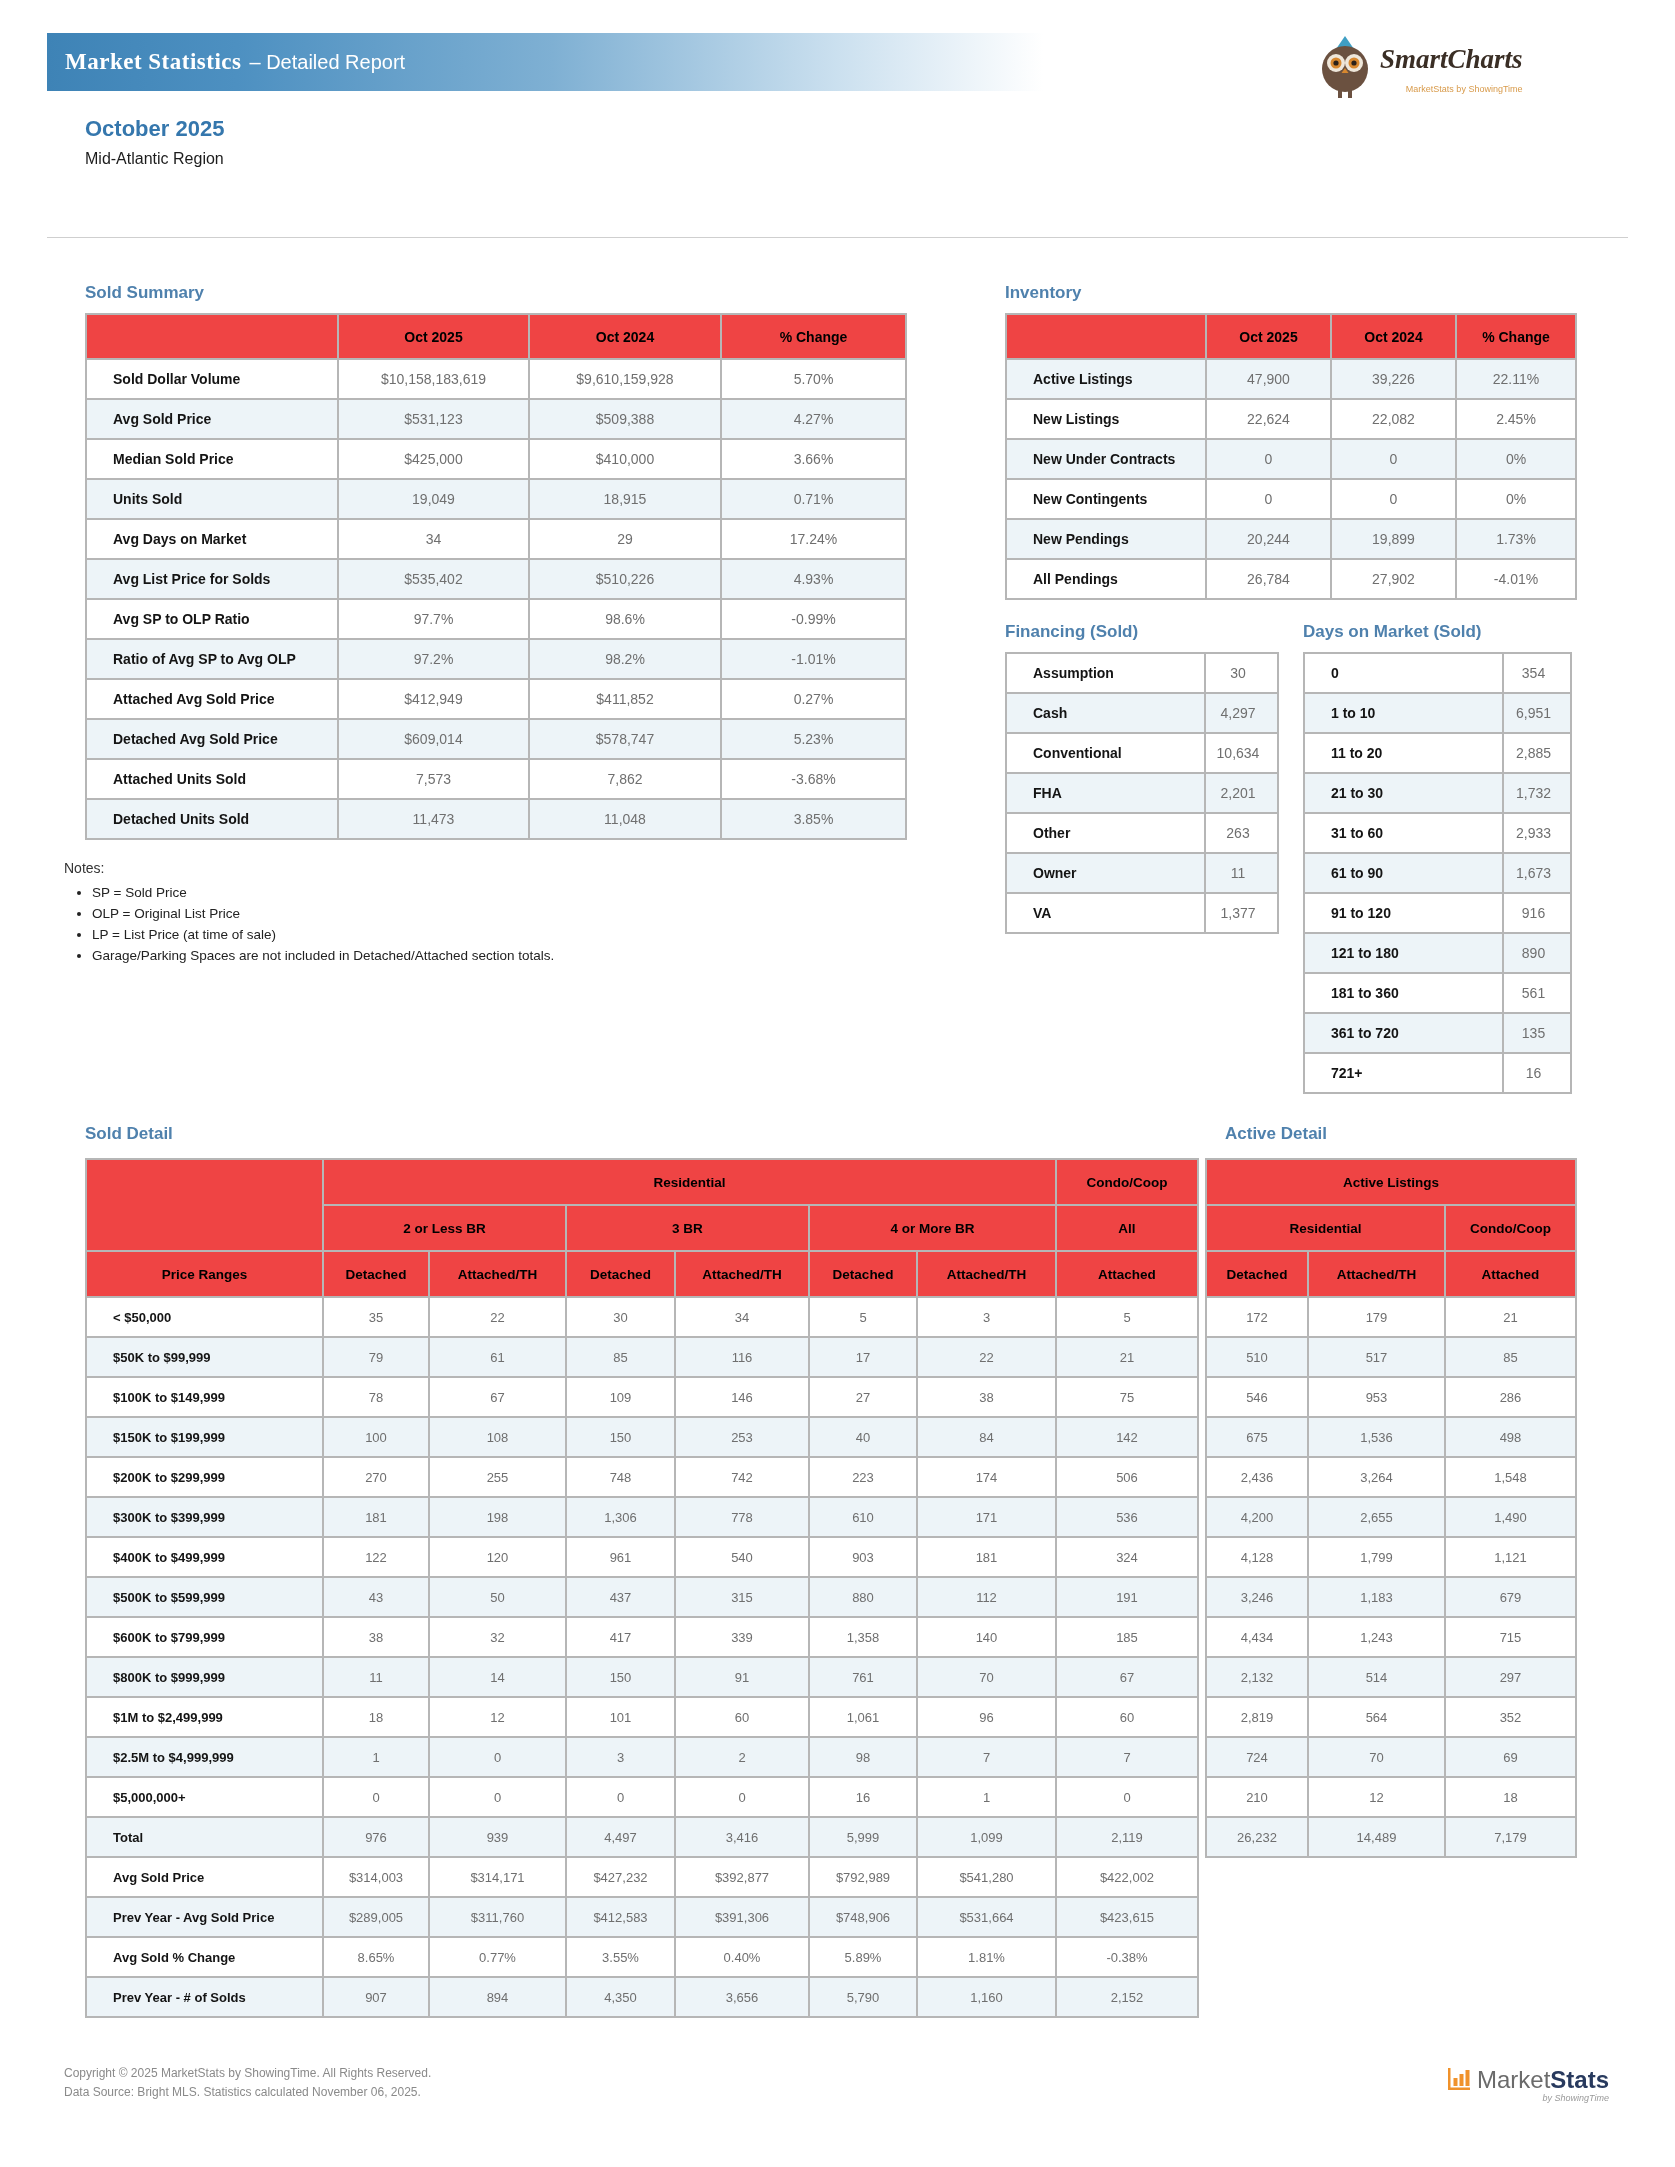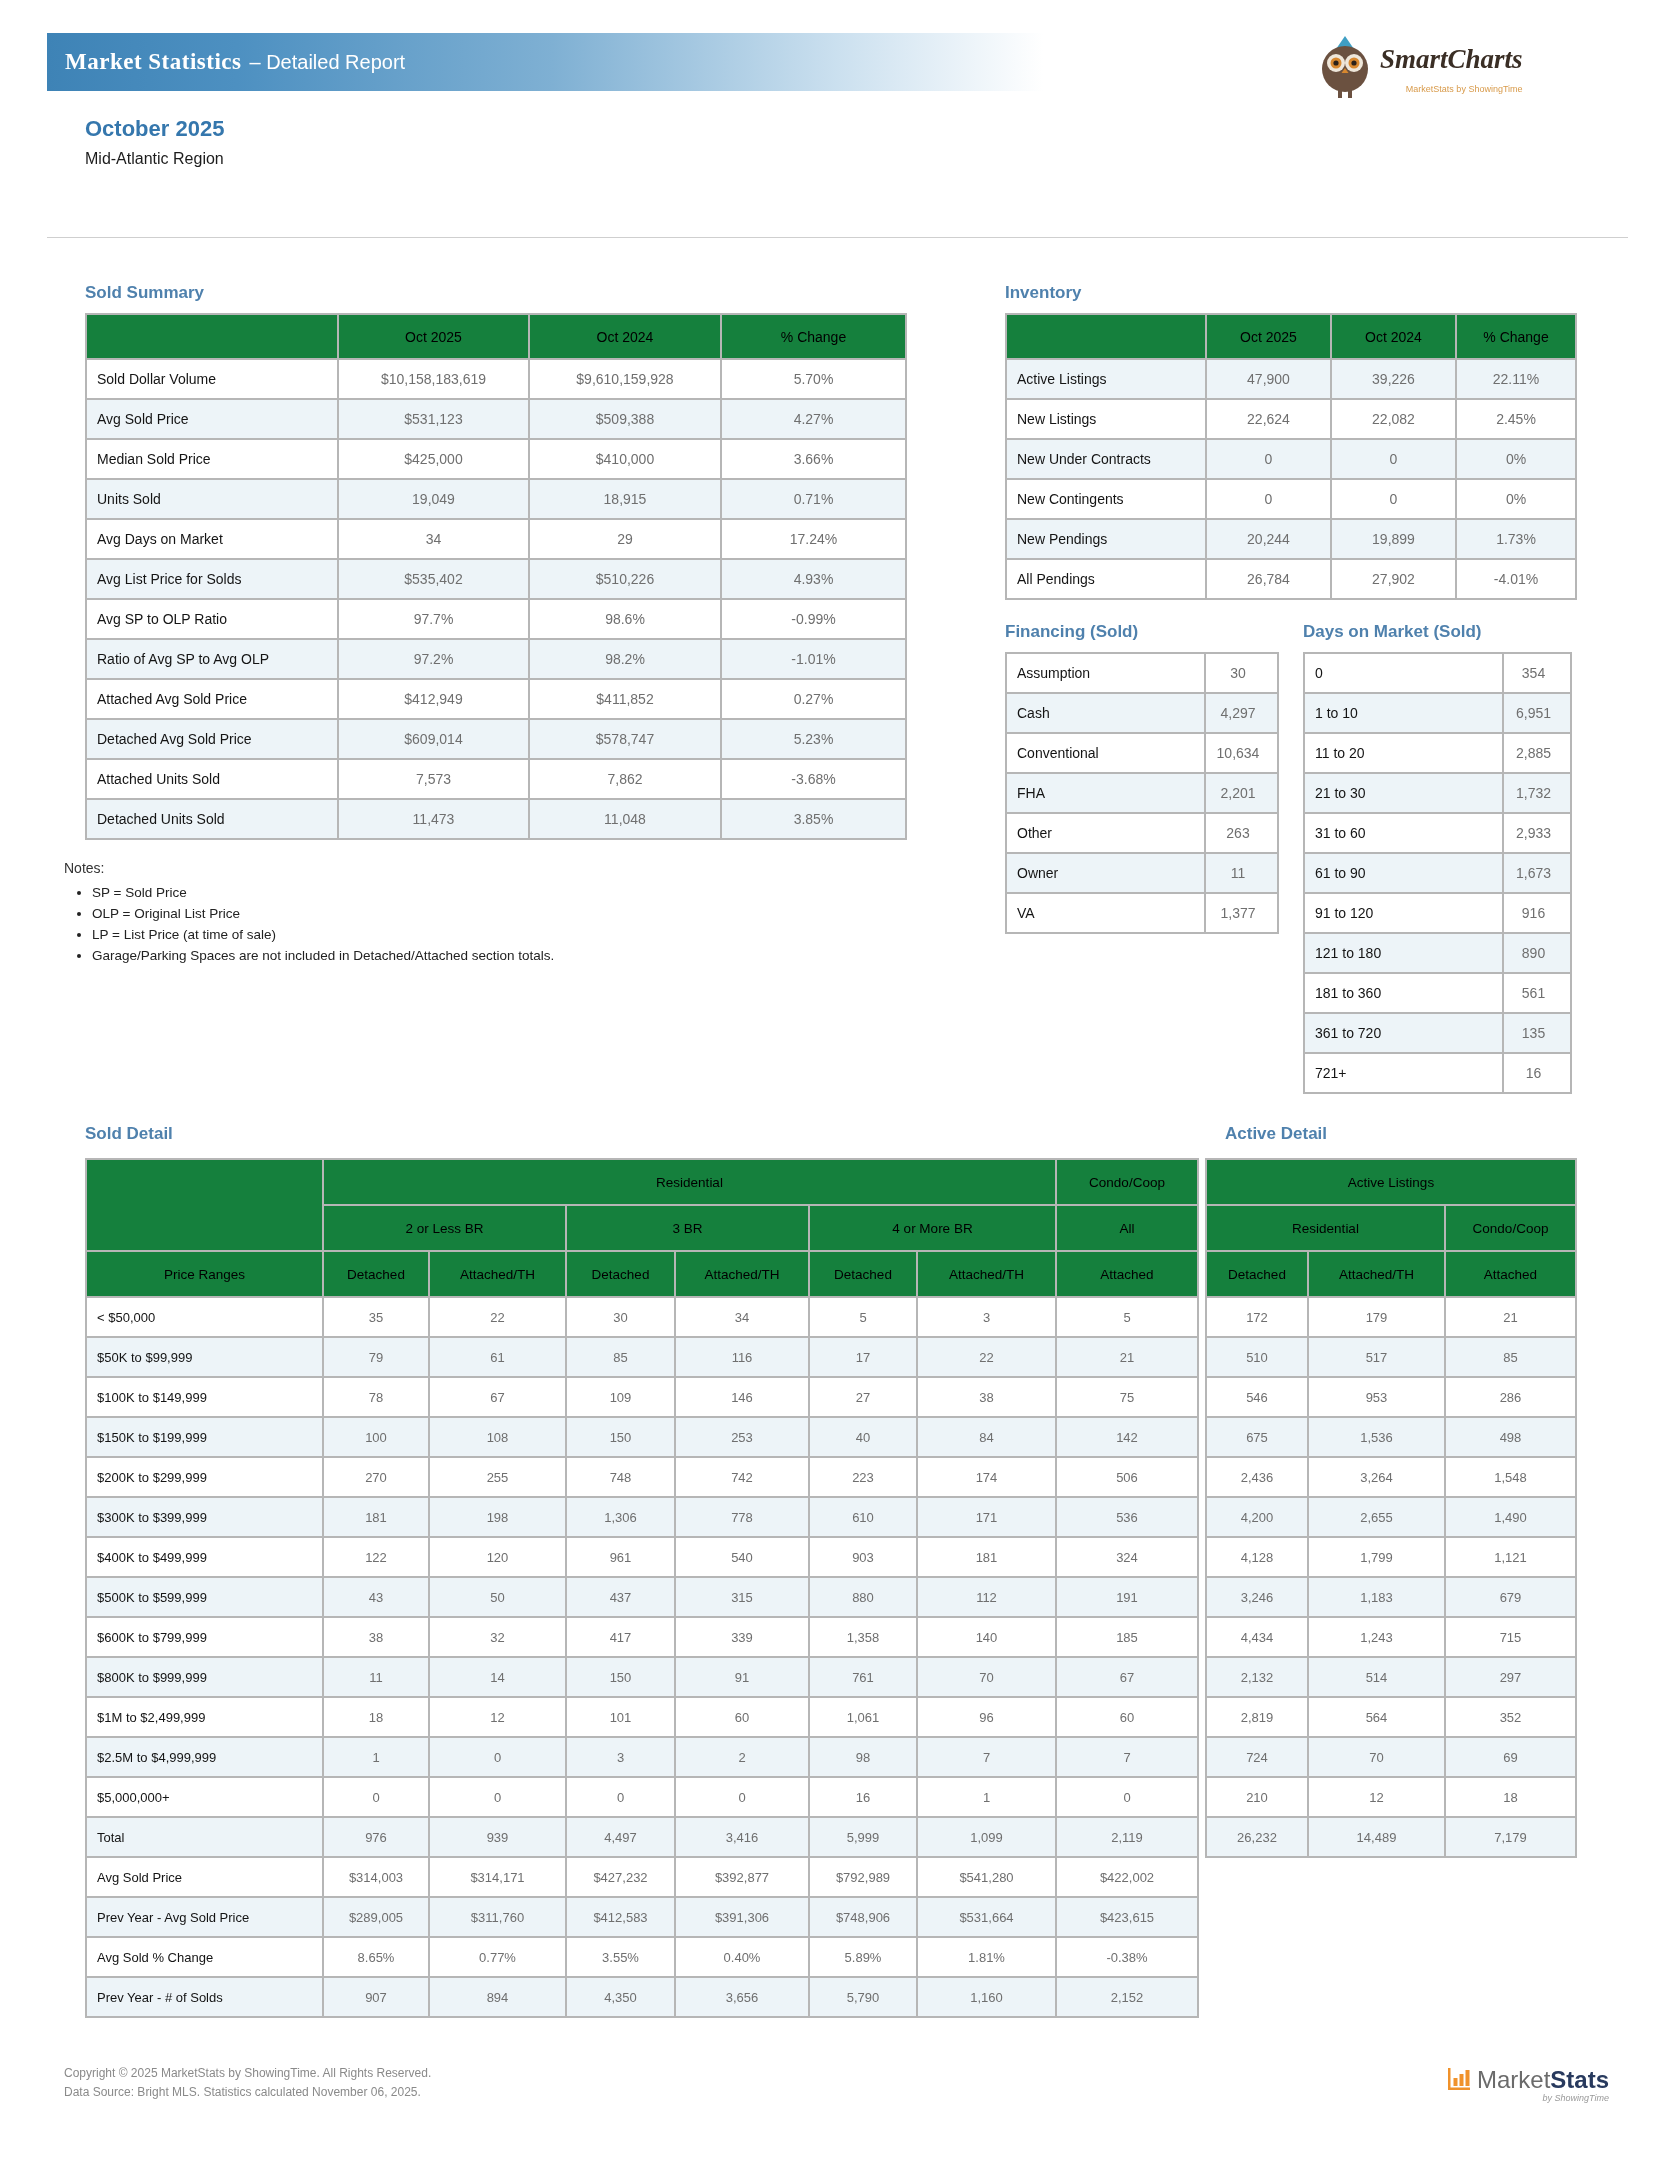--- a/index.html
+++ b/index.html
@@ -22,23 +22,23 @@
 
   .month{position:absolute;left:85px;top:116px;font-size:22px;font-weight:bold;color:#3577ad;}
   .region{position:absolute;left:85px;top:150px;font-size:16px;color:#1c1c1c;}
   .hr-line{position:absolute;left:47px;top:237px;width:1581px;height:1px;background:#cfcfcf;}
 
   .section-title{font-size:17px;font-weight:bold;color:#4f81ad;margin:0 0 10px 0;}
 
   
   table.tbl{border-collapse:collapse;table-layout:fixed;}
   table.tbl td,table.tbl th{border:2px solid #b6b6b6;font-size:14px;overflow:hidden;white-space:nowrap;}
-  table.tbl th{background:#15803d;color:#000;font-weight:normal;height:41px;text-align:center;}
+  table.tbl th{background:#ef4444;color:#000;font-weight:bold;height:41px;text-align:center;}
   table.tbl td{height:36px;}
-  table.tbl td.rowlabel{color:#141414;text-align:left;padding-left:10px;}
+  table.tbl td.rowlabel{color:#141414;text-align:left;padding-left:26px;font-weight:bold;}
   table.tbl td.val{color:#6f6f6f;text-align:center;}
   tbody.zebra tr:nth-child(even) td{background:#EDF4F8;}
   tbody.zebra tr:nth-child(odd) td{background:#ffffff;}
   tbody.zebra-flip tr:nth-child(odd) td{background:#EDF4F8;}
   tbody.zebra-flip tr:nth-child(even) td{background:#ffffff;}
 
   .sold-summary{position:absolute;left:85px;top:283px;}
   .inventory{position:absolute;left:1005px;top:283px;}
 
   .financing{position:absolute;left:1005px;top:622px;}

